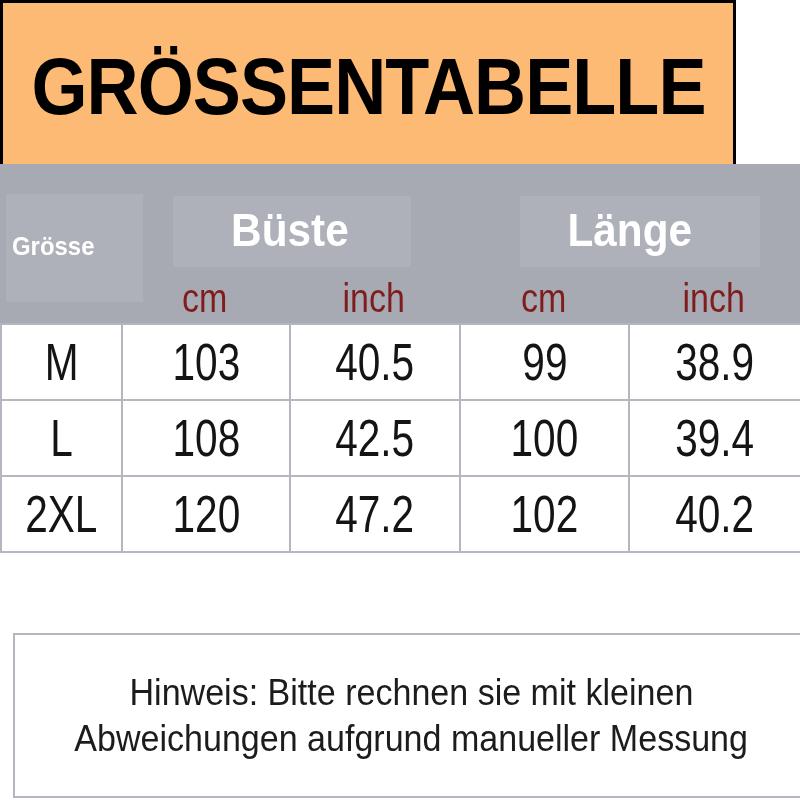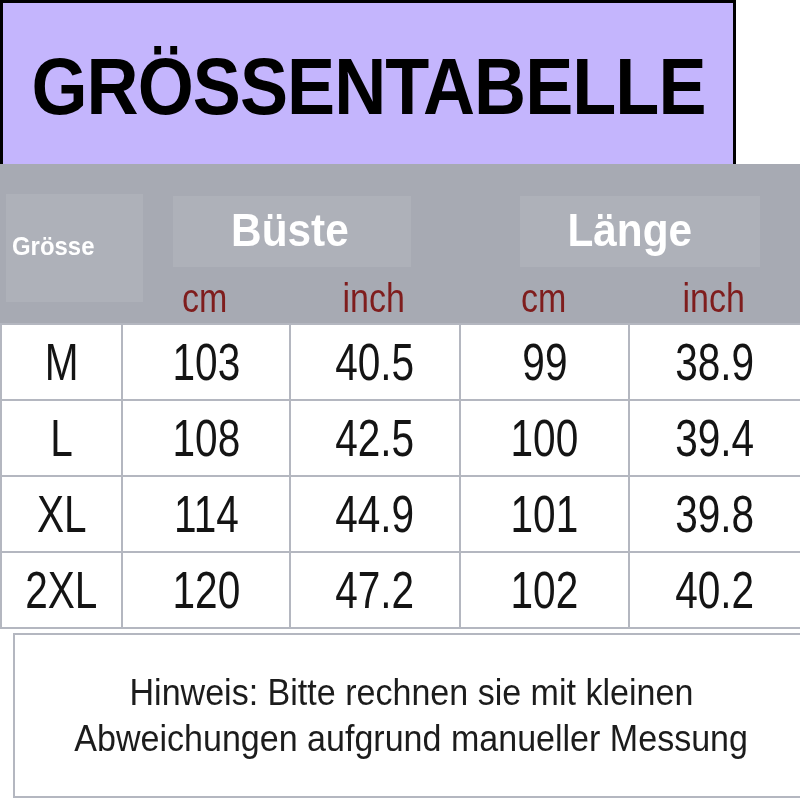--- a/index.html
+++ b/index.html
@@ -3,21 +3,21 @@
 <meta charset="utf-8">
 <style>
   html,body{margin:0;padding:0;background:#ffffff;}
   #canvas{
     position:relative;width:800px;height:800px;overflow:hidden;
     background:#ffffff;font-family:"Liberation Sans", sans-serif;
   }
   
   .title-box{
     position:absolute;left:0;top:0;width:736px;height:164px;
-    box-sizing:border-box;background:#c4b5fd;
+    box-sizing:border-box;background:#fdba74;
     border:3px solid #000000;border-bottom:none;
     display:flex;align-items:center;justify-content:center;
   }
   .title-text{
     font-size:80px;font-weight:bold;color:#000000;white-space:nowrap;
     letter-spacing:-1px;display:inline-block;
     transform:scaleX(0.9);transform-origin:center;
     padding-top:6px;
   }
   
@@ -126,27 +126,20 @@
         <td><span class="cond">38.9</span></td>
       </tr>
       <tr>
         <td><span class="cond">L</span></td>
         <td><span class="cond">108</span></td>
         <td><span class="cond">42.5</span></td>
         <td><span class="cond">100</span></td>
         <td><span class="cond">39.4</span></td>
       </tr>
       <tr>
-        <td><span class="cond">XL</span></td>
-        <td><span class="cond">114</span></td>
-        <td><span class="cond">44.9</span></td>
-        <td><span class="cond">101</span></td>
-        <td><span class="cond">39.8</span></td>
-      </tr>
-      <tr>
         <td><span class="cond">2XL</span></td>
         <td><span class="cond">120</span></td>
         <td><span class="cond">47.2</span></td>
         <td><span class="cond">102</span></td>
         <td><span class="cond">40.2</span></td>
       </tr>
     </tbody>
   </table>
 
   <div class="note-box">

